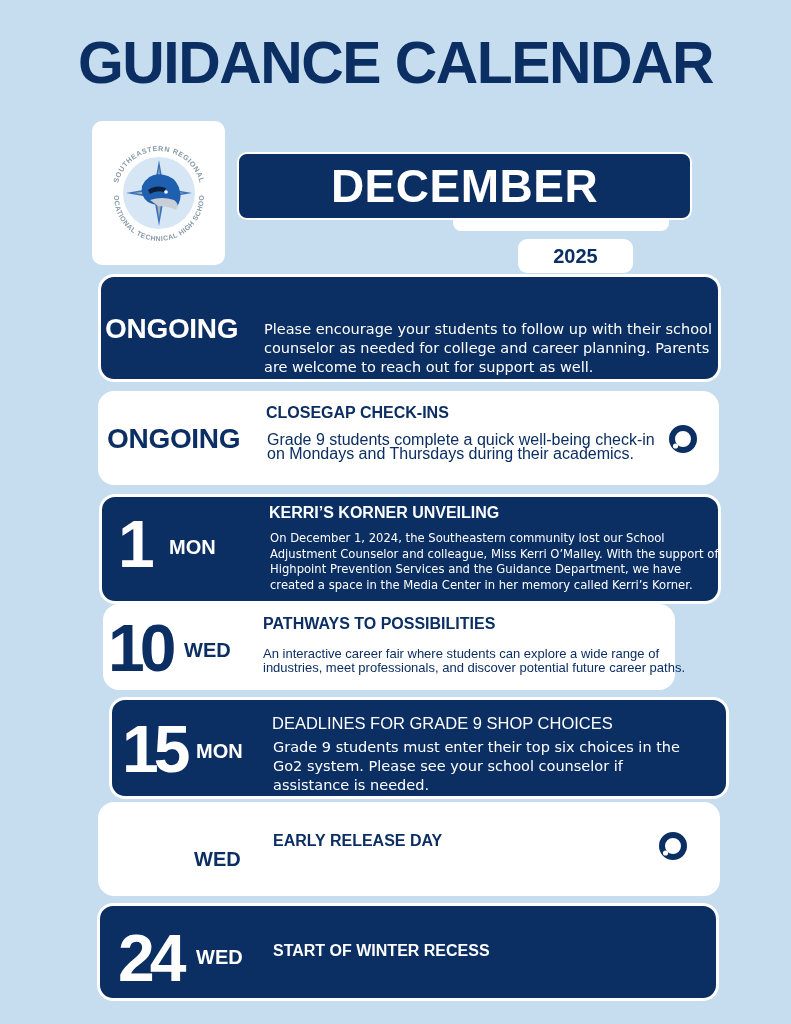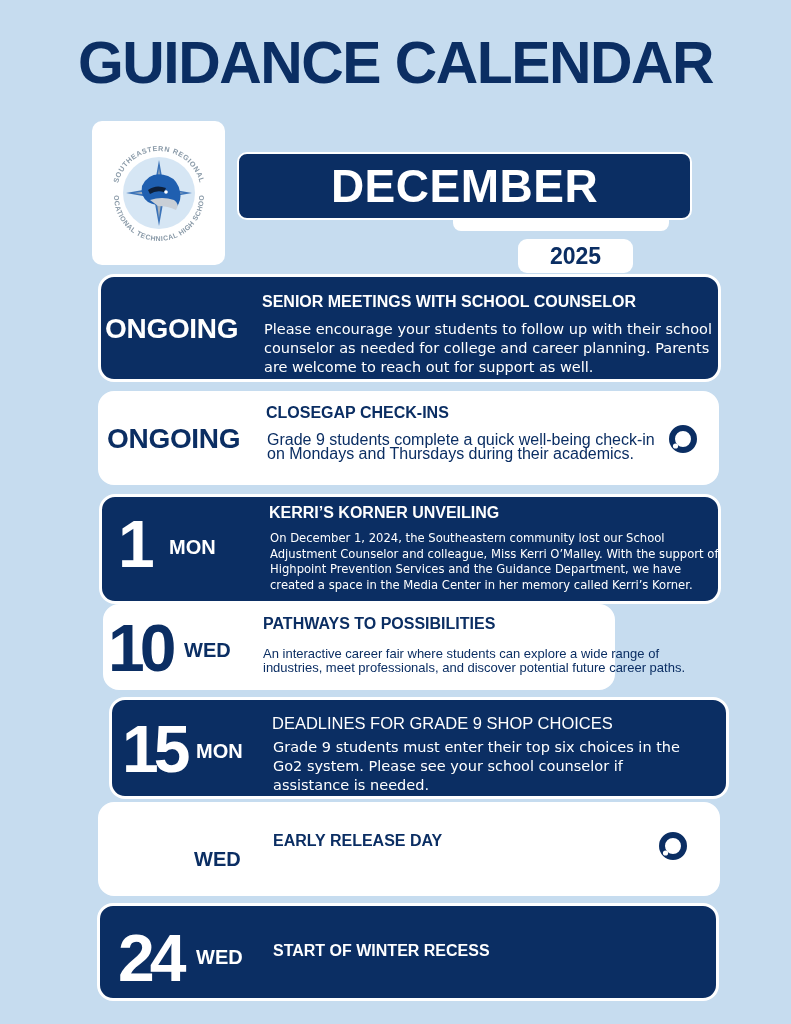--- a/index.html
+++ b/index.html
@@ -30,21 +30,21 @@
     color: #ffffff; font-weight: 700; font-size: 46px; letter-spacing: 0.5px;
   }
   .month-tab {
     position: absolute; left: 453px; top: 218px; width: 216px; height: 13px;
     background: #ffffff; border-radius: 0 0 8px 8px;
   }
   .year-pill {
     position: absolute; left: 518px; top: 239px; width: 115px; height: 34px;
     background: #ffffff; border-radius: 9px;
     display: flex; align-items: center; justify-content: center;
-    font-weight: 700; font-size: 23px; color: #0b2e63;
+    font-weight: 700; font-size: 20px; color: #0b2e63;
   }
   .event {
     position: absolute; border-radius: 16px;
     border: 3px solid #ffffff;
   }
   .event.dark { background: #0b2e63; color: #ffffff; }
   .event.light { background: #ffffff; color: #0b2e63; border-color: #ffffff; }
   .big-label {
     position: absolute; font-weight: 700; white-space: nowrap;
   }
@@ -95,42 +95,41 @@
 <div class="month-bar">
   <span>DECEMBER</span>
 </div>
 <div class="month-tab"></div>
 <div class="year-pill">
   <span>2025</span>
 </div>
 
 <div class="event dark" style="left:98px; top:274px; width:623px; height:108px;">
   <div class="big-label ongoing" style="left:4px; top:36px; color:#ffffff;">ONGOING</div>
-  <div class="ev-title" style="left:161px; top:16px;">SENIOR MEETINGS WITH SCHOOL COUNSELOR</div>
   <div class="ev-desc" style="left:163px; top:43px; width:452px;">Please encourage your students to follow up with their school counselor as needed for college and career planning. Parents are welcome to reach out for support as well.</div>
 </div>
 
 <div class="event light" style="left:98px; top:391px; width:621px; height:94px;">
   <div class="big-label ongoing" style="left:6px; top:29px;">ONGOING</div>
   <div class="ev-title" style="left:165px; top:10px;">CLOSEGAP CHECK-INS</div>
   <div class="ev-desc tight" style="left:166px; top:39px; width:390px; font-size:16px;">Grade 9 students complete a quick well-being check-in on Mondays and Thursdays during their academics.</div>
   <svg class="ring-icon" width="32" height="32" viewBox="0 0 32 32" style="left:566px; top:29px;">
     <circle cx="16" cy="16" r="11" fill="none" stroke="#0b2e63" stroke-width="6"></circle>
     <circle cx="8.5" cy="23" r="2.6" fill="#ffffff"></circle>
   </svg>
 </div>
 
 <div class="event dark" style="left:99px; top:494px; width:622px; height:110px;">
   <div class="big-label daynum" style="left:16px; top:14px; color:#ffffff;">1</div>
   <div class="big-label dayname" style="left:67px; top:39px; color:#ffffff;">MON</div>
   <div class="ev-title" style="left:167px; top:7px;">KERRI’S KORNER UNVEILING</div>
   <div class="ev-desc small" style="left:168px; top:34px; width:450px;">On December 1, 2024, the Southeastern community lost our School Adjustment Counselor and colleague, Miss Kerri O’Malley. With the support of Highpoint Prevention Services and the Guidance Department, we have created a space in the Media Center in her memory called Kerri’s Korner.</div>
 </div>
 
-<div class="event light" style="left:103px; top:604px; width:512px; height:86px;">
+<div class="event light" style="left:103px; top:604px; width:572px; height:86px;">
   <div class="big-label daynum" style="left:2px; top:8px;">10</div>
   <div class="big-label dayname" style="left:78px; top:32px;">WED</div>
   <div class="ev-title" style="left:157px; top:8px;">PATHWAYS TO POSSIBILITIES</div>
   <div class="ev-desc tight" style="left:157px; top:40px; width:440px; font-size:13px;">An interactive career fair where students can explore a wide range of industries, meet professionals, and discover potential future career paths.</div>
 </div>
 
 <div class="event dark" style="left:109px; top:697px; width:620px; height:102px;">
   <div class="big-label daynum" style="left:10px; top:16px; color:#ffffff;">15</div>
   <div class="big-label dayname" style="left:84px; top:40px; color:#ffffff;">MON</div>
   <div class="ev-title" style="left:160px; top:14px; font-weight:400; font-size:16.5px;">DEADLINES FOR GRADE 9 SHOP CHOICES</div>

